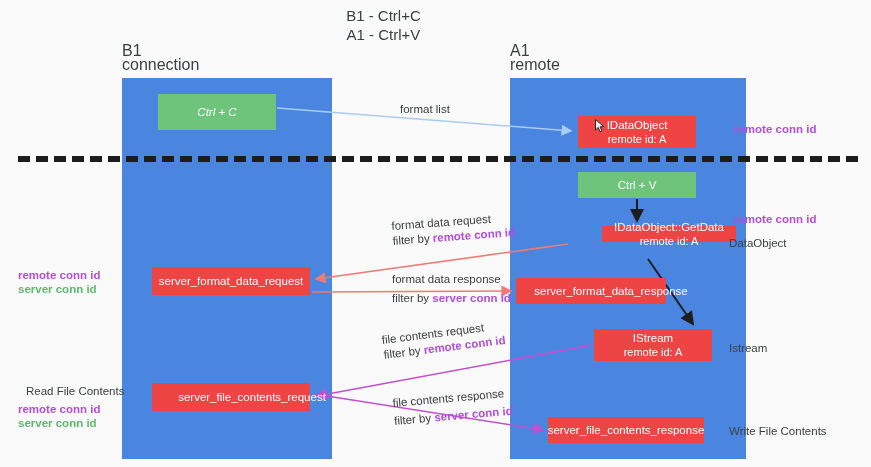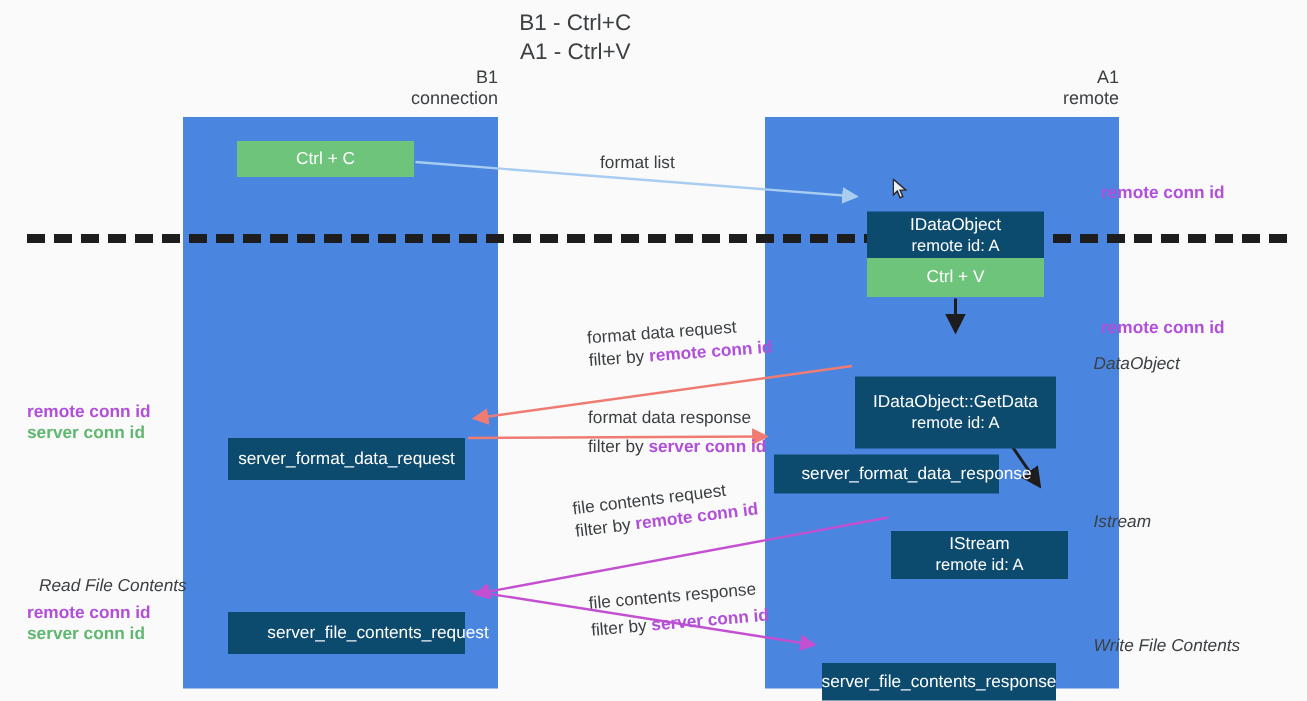--- a/index.html
+++ b/index.html
@@ -16,21 +16,21 @@
   .abs{position:absolute;}
 
   
   #title{
     left:0;top:6px;width:767px;text-align:center;
     font-size:15px;line-height:19px;color:#3c4043;
   }
 
   
   .lane-head{
-    font-size:12px;line-height:14px;text-align:right;color:#3c4043;
+    font-size:16px;line-height:14px;text-align:left;color:#3c4043;
   }
   #head-b1{left:122px;top:44px;width:210px;}
   #head-a1{left:510px;top:44px;width:236px;}
 
   
   .lane{background:#4a86e0;}
   #lane-b1{left:122px;top:78px;width:210px;height:381px;}
   #lane-a1{left:510px;top:78px;width:236px;height:381px;}
 
   
@@ -42,44 +42,44 @@
   
   .box{
     box-sizing:border-box;
     display:flex;flex-direction:column;
     align-items:center;justify-content:center;
     text-align:center;
     font-size:11.5px;line-height:14px;
     color:#ffffff;
     padding:3px 4px;
   }
-  .box.orange{background:#0c4a6e;margin-top:25px;}
+  .box.orange{background:#ef4444;}
   .box.green{background:#6dc47a;}
   .box .l2{font-size:11px;}
 
-  #box-ctrlc{left:158px;top:94px;width:118px;height:24px;}
+  #box-ctrlc{left:158px;top:94px;width:118px;height:36px;font-style:italic;}
   #box-idataobject{left:578px;top:116px;width:118px;height:32px;}
   #box-ctrlv{left:578px;top:172px;width:118px;height:26px;justify-content:center;}
-  #box-getdata{left:570px;top:226px;width:134px;height:48px;}
+  #box-getdata{left:602px;top:226px;width:134px;height:16px;}
   #box-srv-fmt-req{left:152px;top:267px;width:158px;height:28px;}
   #box-srv-fmt-resp{left:516px;top:278px;width:150px;height:26px;padding-left:44px;}
   #box-istream{left:594px;top:329px;width:118px;height:32px;}
   #box-srv-file-req{left:152px;top:383px;width:158px;height:28px;padding-left:46px;}
   #box-srv-file-resp{left:548px;top:417px;width:156px;height:26px;}
 
   
   #cursor-icon{
     left:595px;top:119px;width:11px;height:14px;
   }
 
   
   .ann{font-size:11.5px;line-height:14px;}
   .purple{color:#b14fd8;font-weight:bold;}
   .green-t{color:#5fb86f;font-weight:bold;}
-  .dark{color:#3c4043;font-style:italic;}
+  .dark{color:#3c4043;}
 
   #ann-left-mid{left:18px;top:268px;}
   #ann-left-read{left:26px;top:384px;}
   #ann-left-low{left:18px;top:402px;}
   #ann-right-1{left:734px;top:122px;}
   #ann-right-2{left:734px;top:212px;}
   #ann-right-dataobject{left:729px;top:236px;}
   #ann-right-istream{left:729px;top:341px;}
   #ann-right-write{left:729px;top:424px;}
 

